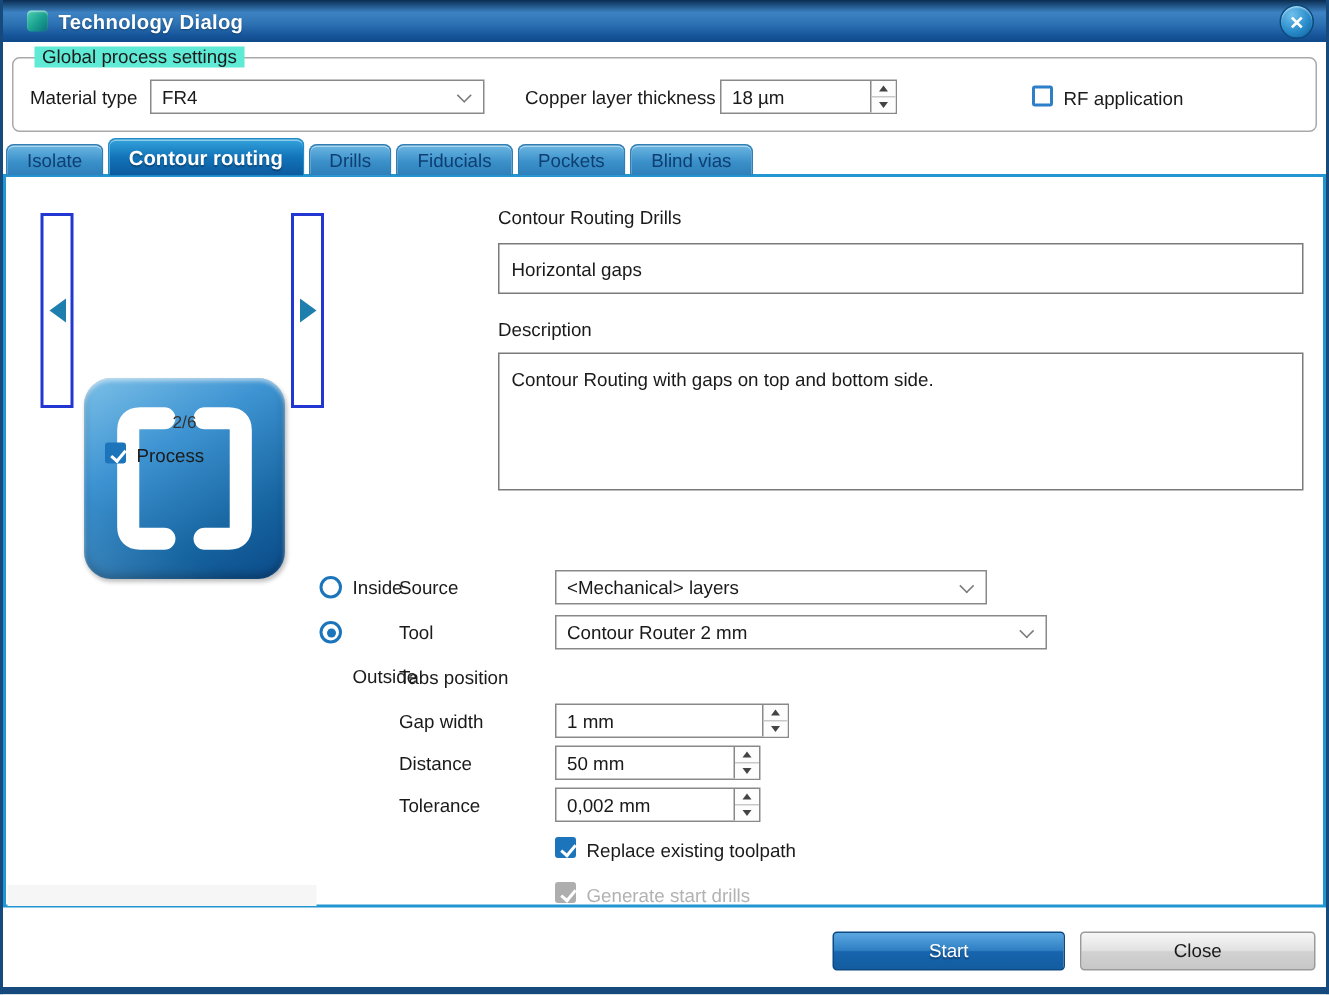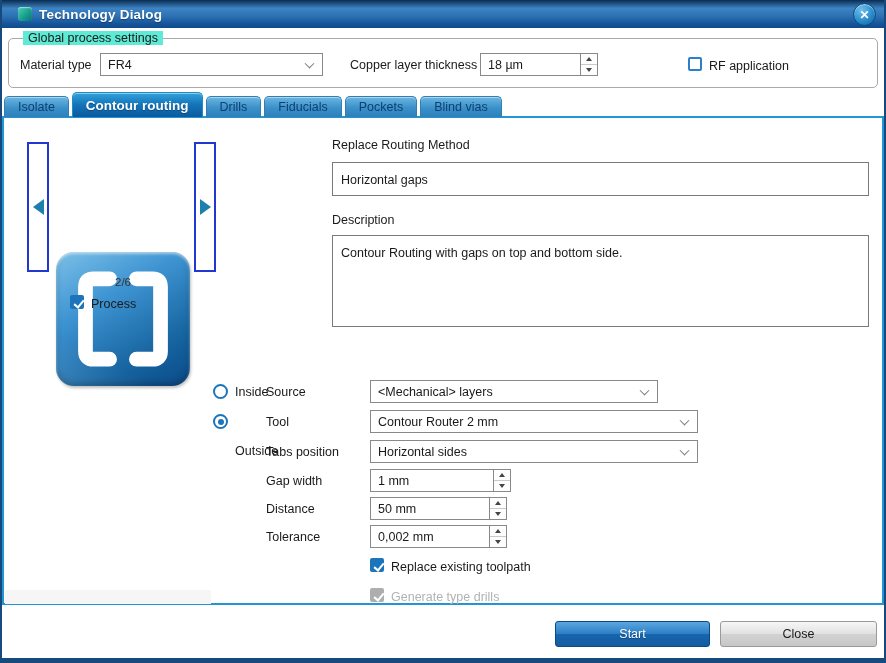--- a/index.html
+++ b/index.html
@@ -212,21 +212,21 @@
       </svg>
       <span class="gloss"></span>
     </div>
     <div class="arrow-btn" style="left:190px; top:24px;">
       <span class="tri-right"></span>
     </div>
     <div class="counter" style="top:158px;">2/6</div>
     <span class="cb checked" style="left:66px; top:177px;"></span>
     <span class="label" style="left:87px; top:179px;">Process</span>
 
-    <span class="label" style="left:328px; top:20px;">Replace Routing Method</span>
+    <span class="label" style="left:328px; top:20px;">Contour Routing Drills</span>
     <div class="textbox" style="left:328px; top:44px; width:537px; height:34px;">
       <span>Horizontal gaps</span>
     </div>
     <span class="label" style="left:328px; top:95px;">Description</span>
     <div class="textbox" style="left:328px; top:117px; width:537px; height:92px;">
       <span>Contour Routing with gaps on top and bottom side.</span>
     </div>
 
     <span class="radio" style="left:209px; top:266px;"></span>
     <span class="label" style="left:231px; top:267px;">Inside</span>
@@ -239,27 +239,23 @@
       <span class="chev"></span>
     </div>
 
     <span class="label" style="left:262px; top:297px;">Tool</span>
     <div class="combo" style="left:366px; top:292px; width:328px; height:23px;">
       <span>Contour Router 2 mm</span>
       <span class="chev"></span>
     </div>
 
     <span class="label" style="left:262px; top:327px;">Tabs position</span>
-    <div class="combo" style="left:366px; top:322px; width:328px; height:23px;">
-      <span>Horizontal sides</span>
-      <span class="chev"></span>
-    </div>
 
     <span class="label" style="left:262px; top:356px;">Gap width</span>
-    <div class="spinfield" style="left:366px; top:351px; width:141px; height:23px;">
+    <div class="spinfield" style="left:366px; top:351px; width:156px; height:23px;">
       <span>1 mm</span>
       <span class="spinbtns">
         <span class="half">
             <span class="tri-up"></span>
           </span>
         <span class="half">
             <span class="tri-dn"></span>
           </span>
       </span>
     </div>
@@ -287,21 +283,21 @@
         <span class="half">
             <span class="tri-dn"></span>
           </span>
       </span>
     </div>
 
     <span class="cb checked" style="left:366px; top:440px;"></span>
     <span class="label" style="left:387px; top:442px;">Replace existing toolpath</span>
 
     <span class="cb checked disabled" style="left:366px; top:470px;"></span>
-    <span class="label lbl-disabled" style="left:387px; top:472px;">Generate type drills</span>
+    <span class="label lbl-disabled" style="left:387px; top:472px;">Generate start drills</span>
 
     <div class="gray-strip"></div>
   </div>
 
   <div class="btn btn-start">
     <span>Start</span>
   </div>
   <div class="btn btn-close">
     <span>Close</span>
   </div>

